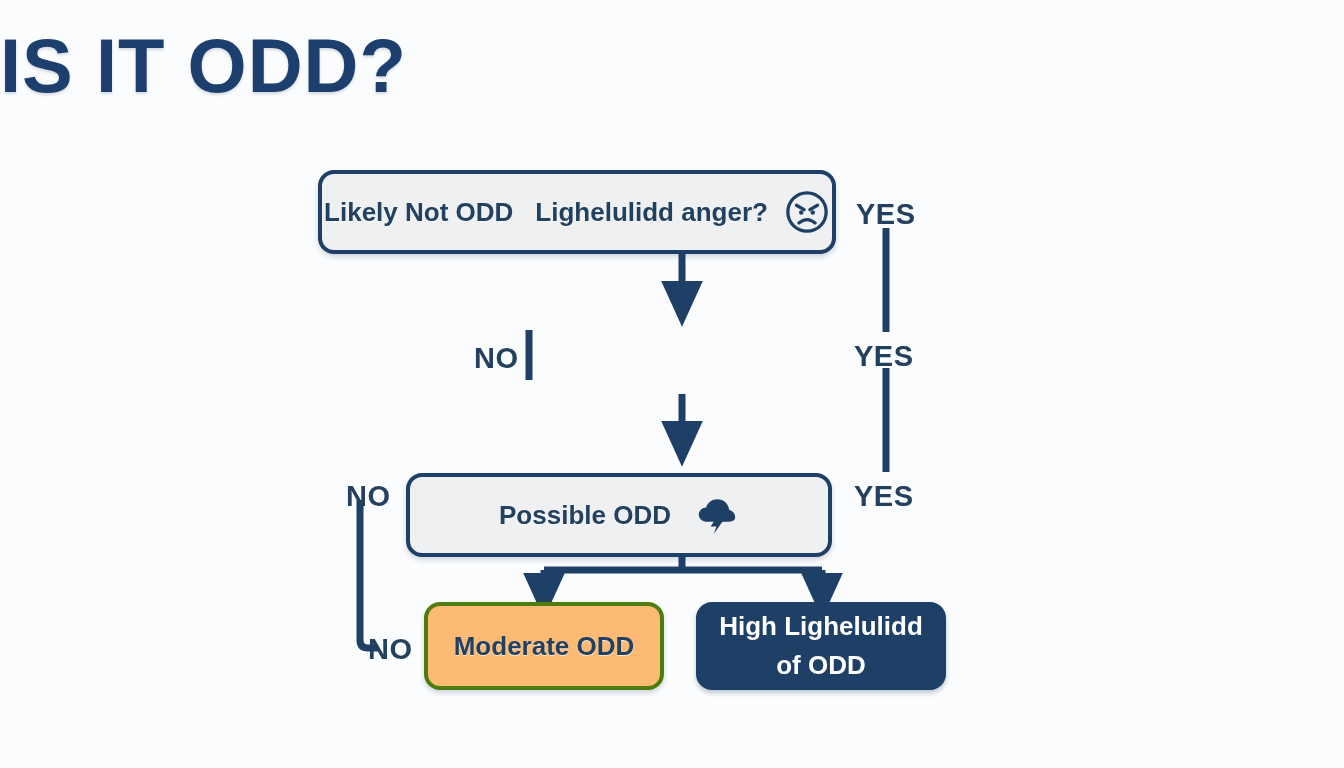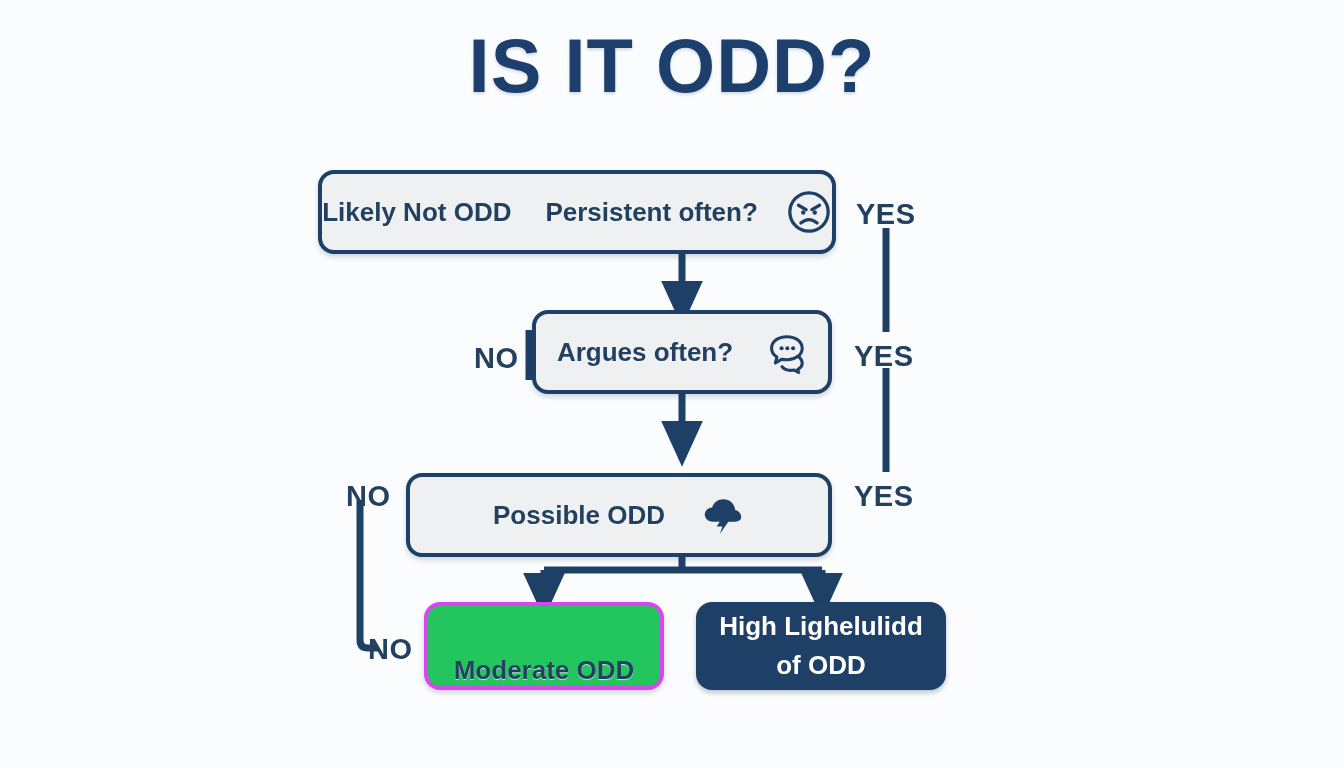--- a/index.html
+++ b/index.html
@@ -20,21 +20,20 @@
     width: 1344px;
     height: 768px;
   }
 
   
   .title {
     position: absolute;
     left: 0;
     top: 26px;
     width: 1344px;
-    text-align: center;
     font-size: 76px;
     font-weight: 700;
     letter-spacing: 1px;
     color: #1d3f6e;
     line-height: 1.05;
     text-shadow: 0 2px 3px rgba(30,63,102,0.18);
   }
 
   
   #connectors {
@@ -54,35 +53,34 @@
     display: flex;
     align-items: center;
     justify-content: center;
   }
   .node.decision {
     background: #eef0f1;
     border: 4px solid #1e3f66;
     box-shadow: 0 3px 5px rgba(30,63,102,0.20);
   }
   .node.outcome-light {
-    background: #22c55e;
-    border: 4px solid #d946ef;
+    background: #fdba74;
+    border: 4px solid #4d7c0f;
     box-shadow: 0 3px 5px rgba(30,63,102,0.20);
-    align-items: flex-end;
   }
   .node.outcome-dark {
     background: #1e3f66;
     border: 4px solid #1e3f66;
     box-shadow: 0 3px 5px rgba(30,63,102,0.28);
   }
 
   .node-row {
     display: flex;
     align-items: center;
-    gap: 28px;
+    gap: 16px;
     padding: 0 22px;
   }
   .node-label {
     font-size: 26px;
     font-weight: 700;
     color: #22405f;
     white-space: nowrap;
     text-shadow: 0 1px 1px rgba(255,255,255,0.7);
   }
   .node-label.lead {
@@ -157,52 +155,34 @@
     <path d="M886,228 L886,332" stroke="#1e3f66" stroke-width="7" fill="none"></path>
     <path d="M886,368 L886,472" stroke="#1e3f66" stroke-width="7" fill="none"></path>
 
     <path d="M529,330 L529,380" stroke="#1e3f66" stroke-width="7" fill="none"></path>
     <path d="M360,500 L360,640 Q360,648 368,648 L378,648" stroke="#1e3f66" stroke-width="7" fill="none"></path>
   </svg>
 
   <div id="box-anger" class="node decision">
     <div class="node-row">
       <span class="node-label lead">Likely Not ODD</span>
-      <span class="node-label">Persistent often?</span>
+      <span class="node-label">Lighelulidd anger?</span>
       <span class="node-icon">
         <svg viewBox="0 0 48 48" width="46" height="46" xmlns="http://www.w3.org/2000/svg">
           <circle cx="24" cy="24" r="20" fill="none" stroke="#1e3f66" stroke-width="3.4"></circle>
           <path d="M13 17 L21 21.5" stroke="#1e3f66" stroke-width="3.4" stroke-linecap="round" fill="none"></path>
           <path d="M35 17 L27 21.5" stroke="#1e3f66" stroke-width="3.4" stroke-linecap="round" fill="none"></path>
           <circle cx="18" cy="24.6" r="2.3" fill="#1e3f66"></circle>
           <circle cx="30" cy="24.6" r="2.3" fill="#1e3f66"></circle>
           <path d="M15.5 35.5 Q24 28.5 32.5 35.5" stroke="#1e3f66" stroke-width="3.4" stroke-linecap="round" fill="none"></path>
         </svg>
       </span>
     </div>
   </div>
 
-  <div id="box-argues" class="node decision">
-    <div class="node-row">
-      <span class="node-label">Argues often?</span>
-      <span class="node-icon">
-        <svg viewBox="0 0 48 48" width="46" height="46" xmlns="http://www.w3.org/2000/svg">
-          <path d="M27 8 C36.5 8 43 13.4 43 20 C43 26.6 36.5 32 27 32
-                   C25.2 32 23.5 31.8 21.9 31.45 L15 35.5 L16.6 29.3
-                   C13.1 26.95 11 23.7 11 20 C11 13.4 17.5 8 27 8 Z" fill="none" stroke="#1e3f66" stroke-width="3.2" stroke-linejoin="round"></path>
-          <circle cx="21.5" cy="20" r="2.1" fill="#1e3f66"></circle>
-          <circle cx="27.5" cy="20" r="2.1" fill="#1e3f66"></circle>
-          <circle cx="33.5" cy="20" r="2.1" fill="#1e3f66"></circle>
-          <path d="M38.5 28.5 C41.5 30.6 43 33.3 43 35.8
-                   C43 38.4 41.2 40.7 38.4 42.1 L39.3 45.4 L34.6 42.9
-                   C33.4 43.1 32.2 43.2 31 43.2 C27 43.2 23.6 41.6 21.9 39.3" fill="none" stroke="#1e3f66" stroke-width="3.2" stroke-linejoin="round" stroke-linecap="round"></path>
-        </svg>
-      </span>
-    </div>
-  </div>
 
   <div id="box-vindict" class="node decision">
     <div class="node-row">
       <span class="node-label lead">Possible ODD</span>
       <span class="node-icon">
         <svg viewBox="0 0 48 48" width="46" height="46" xmlns="http://www.w3.org/2000/svg">
           <path d="M14 31 C9.6 31 6 27.7 6 23.6 C6 19.6 9.4 16.3 13.7 16.2
                    C15.1 11.2 19.9 7.6 25.5 7.6 C32 7.6 37.3 12.5 37.7 18.7
                    C41.3 19.4 44 22.4 44 26 C44 30.1 40.5 31 36 31 Z" fill="#1e3f66"></path>
           <path d="M25.5 28 L17 41.5 L23.5 41.5 L20.5 50 L31 35 L24.5 35 Z" fill="#1e3f66" transform="translate(1,-5) scale(0.92) translate(2,3)"></path>

